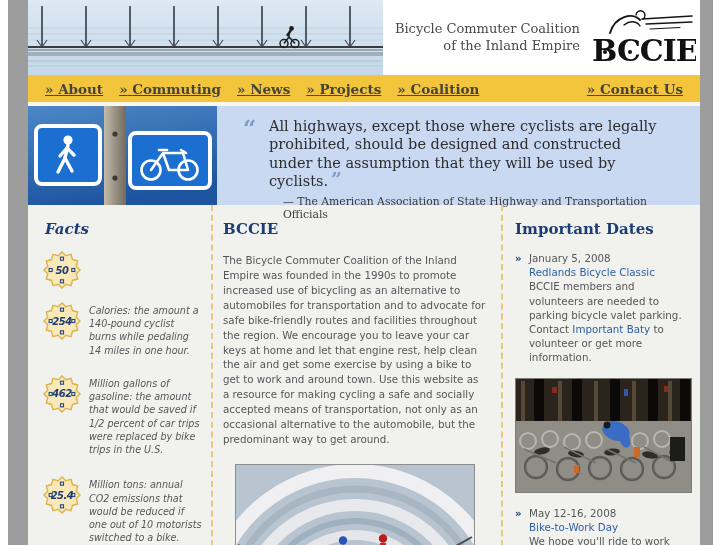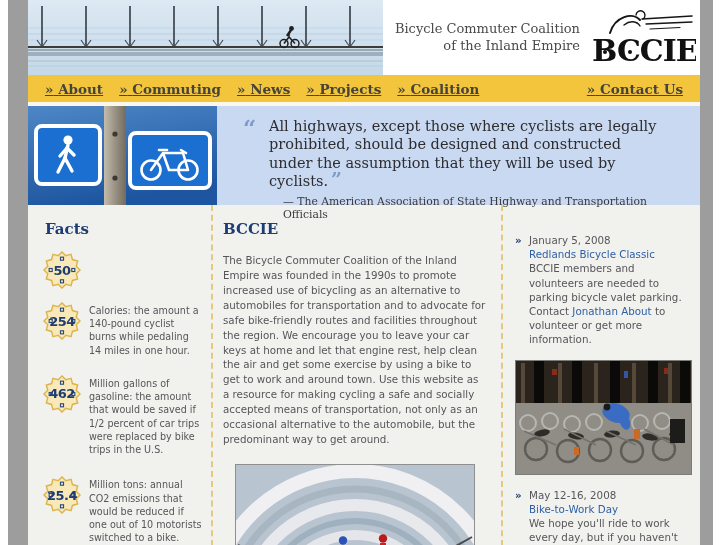--- a/index.html
+++ b/index.html
@@ -33,32 +33,32 @@
   .quote-box { flex:1; background:#C9D9F2; padding:11px 16px 0 26px; }
   .quote-text { position:relative; padding-left:26px; max-width:418px;
                 font-family:"DejaVu Serif", serif; font-size:14.5px; line-height:1.26; color:#2d2d30; }
   .qmark { color:#7d9bc9; font-weight:bold; font-family:"DejaVu Serif", serif; }
   .qopen  { position:absolute; left:0; top:-3px; font-size:23px; }
   .qclose { font-size:19px; margin-left:3px; line-height:0; }
   .quote-attr { font-family:"DejaVu Serif", serif; font-size:10.8px; color:#3a3a3c; margin:5px 0 7px 40px; }
 
   
   .main { display:flex; background:#F1F1EE; height:341px; }
-  .col-facts  { width:183px; flex:none; padding:15px 8px 0 17px; }
+  .col-facts  { width:183px; flex:none; padding:15px 8px 0 17px;font-style:italic; }
   .col-center { width:292px; flex:none; padding:15px 14px 0 10px;
                 border-left:2px dashed #E4C97E; border-right:2px dashed #E4C97E; }
   .col-dates  { flex:1; padding:15px 12px 0 12px; }
 
   h2.sec { font-family:"DejaVu Serif", serif; font-size:15px; color:#1d3d73; }
 
   .fact { display:flex; gap:8px; margin-top:13px; align-items:flex-start; }
   .fact-badge { position:relative; width:38px; height:38px; flex:none; margin-left:-2px; }
   .fact-badge svg { display:block; }
   .fact-num { position:absolute; inset:0; display:flex; align-items:center; justify-content:center;
-              font-weight:bold; font-size:13px; color:#1d3d73; letter-spacing:-0.5px; }
+              font-weight:bold; font-size:10px; color:#1d3d73; letter-spacing:-0.5px; }
   .fact-text { font-size:9.6px; color:#56565a; line-height:1.38; padding-top:2px; }
   a.blue { color:#2d5fa6; text-decoration:none; cursor:pointer; }
 
   .intro { font-size:10.3px; color:#56565a; line-height:1.45; margin-top:15px; }
   .center-photo { width:240px; margin:17px auto 0; border:1px solid #8f8f8f; background:#fff; font-size:0; }
 
   .event { position:relative; padding-left:14px; font-size:10.3px; color:#56565a; line-height:1.38; margin-top:13px; }
   .event .bullet { position:absolute; left:0; top:0; color:#1d3d73; font-weight:bold; }
   .ev-link { display:block; color:#2d5fa6; text-decoration:none; cursor:pointer; }
   .dates-photo { width:177px; margin:13px 0 0 0; border:1px solid #7c7c78; font-size:0; }
@@ -315,26 +315,27 @@
             <path d="M141,104 L147,94 L153,104 M147,94 L147,90" stroke="#3a66a8" stroke-width="1.8" fill="none"></path>
             <path d="M144,90 L144,78 L150,78 L150,90 Z" fill="#d42020"></path>
             <path d="M144,82 L140,90 M150,82 L154,90" stroke="#b98a62" stroke-width="2"></path>
             <circle cx="147" cy="73.5" r="4.2" fill="#bb1a1a"></circle>
           </g>
         </svg>
       </div>
     </div>
 
     <div class="col-dates">
+      <h2 class="sec">Important Dates</h2>
 
       <div class="event">
         <span class="bullet">»</span>
         <div class="ev-date">January 5, 2008</div>
         <a class="ev-link">Redlands Bicycle Classic</a>
-        <div class="ev-desc"><span>BCCIE members and volunteers are needed to parking bicycle valet parking. Contact </span><a class="blue">Jonathan About</a><span> to volunteer or get more information.</span></div>
+        <div class="ev-desc"><span>BCCIE members and volunteers are needed to parking bicycle valet parking. Contact </span><a class="blue">Important Baty</a><span> to volunteer or get more information.</span></div>
       </div>
 
       <div class="dates-photo">
         <svg width="175" height="113" viewBox="0 0 175 113">
           <rect width="175" height="42" fill="#2a241d"></rect>
           <rect x="5" y="2" width="4" height="40" fill="#57493a"></rect>
           <rect x="42" y="2" width="4" height="40" fill="#57493a"></rect>
           <rect x="78" y="2" width="4" height="40" fill="#57493a"></rect>
           <rect x="116" y="2" width="4" height="40" fill="#57493a"></rect>
           <rect x="152" y="2" width="4" height="40" fill="#57493a"></rect>

